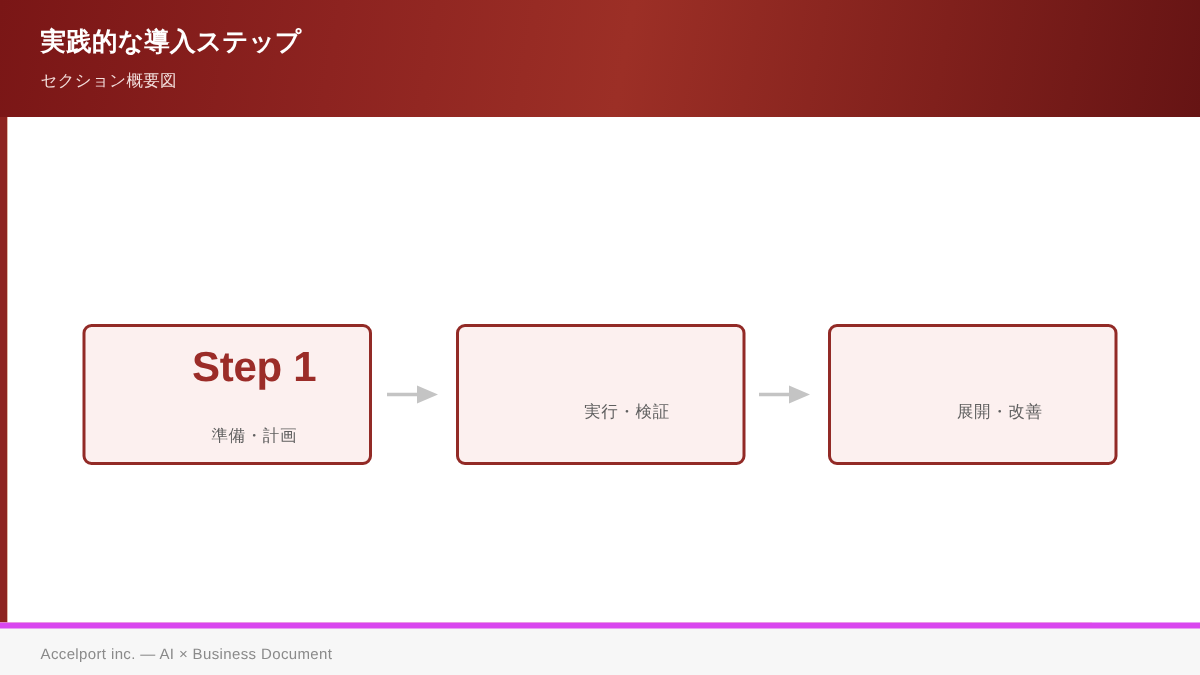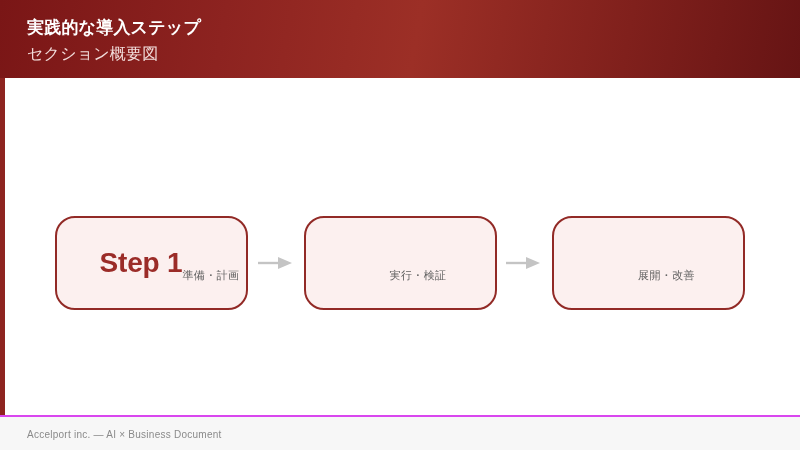--- a/index.html
+++ b/index.html
@@ -35,21 +35,21 @@
   }
   .header-title {
     font-size: 17px;
     font-weight: bold;
     color: #ffffff;
     letter-spacing: 0.2px;
     line-height: 20px;
     margin: 0;
   }
   .header-subtitle {
-    font-size: 16px;
+    font-size: 11px;
     font-weight: normal;
     color: #f2dedc;
     line-height: 14px;
     margin: 9px 0 0 0;
     letter-spacing: 0.2px;
   }
 
   
   .accent-bar {
     position: absolute;
@@ -80,23 +80,23 @@
     display: flex;
     align-items: center;
     justify-content: space-between;
   }
   .step-box {
     width: 193px;
     height: 94px;
     box-sizing: border-box;
     background: #fcf0ef;
     border: 2.5px solid #922a26;
-    border-radius: 20px;
+    border-radius: 6px;
     display: flex;
-    flex-direction: row;
+    flex-direction: column;
     align-items: center;
     justify-content: center;
     padding-left: 36px;
   }
   .step-title {
     font-size: 28px;
     font-weight: bold;
     color: #9b2c28;
     line-height: 32px;
     letter-spacing: -0.2px;
@@ -120,21 +120,21 @@
   .arrow svg { display: block; }
 
   
   .footer {
     position: absolute;
     left: 0;
     top: 415px;
     width: 800px;
     height: 35px;
     background: #f7f7f7;
-    border-top: 2px solid #d946ef;
+    border-top: 4px solid #d946ef;
     box-sizing: border-box;
   }
   .footer-text {
     position: absolute;
     left: 27px;
     top: 12px;
     font-size: 10px;
     color: #8a8a8a;
     letter-spacing: 0.25px;
     line-height: 12px;

